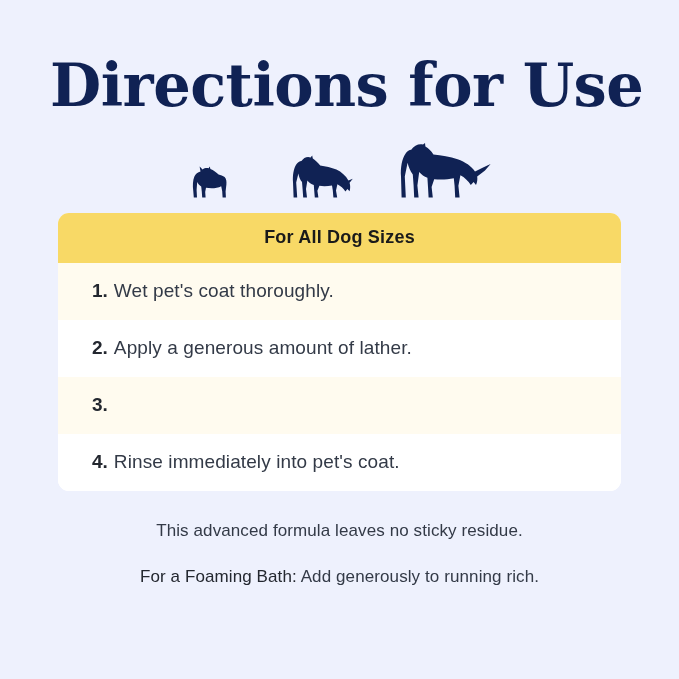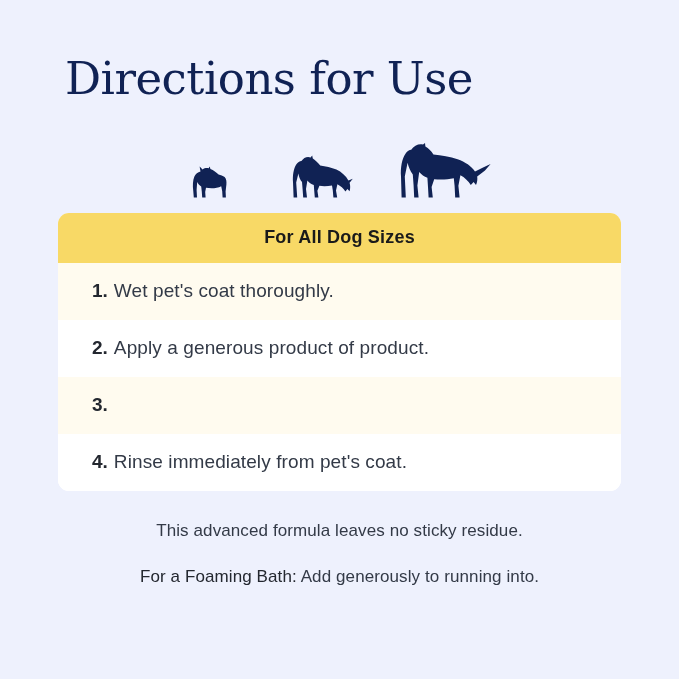--- a/index.html
+++ b/index.html
@@ -16,25 +16,25 @@
   .page {
     position: relative;
     width: 679px;
     height: 679px;
     box-sizing: border-box;
   }
 
   
   .title {
     position: absolute;
-    left: 65px;
+    left: 50px;
     top: 54px;
     font-family: "DejaVu Serif", "Liberation Serif", serif;
-    font-size: 45px;
-    font-weight: 400;
+    font-size: 59px;
+    font-weight: 700;
     letter-spacing: -0.5px;
     color: #102254;
     line-height: 1.1;
     white-space: nowrap;
   }
 
   
   .dogs {
     position: absolute;
     left: 0;
@@ -136,32 +136,32 @@
   <div class="card">
     <div class="card-header">For All Dog Sizes</div>
 
     <div class="step-row alt">
       <span class="step-num">1.</span>
       <span class="step-text">Wet pet's coat thoroughly.</span>
     </div>
 
     <div class="step-row plain">
       <span class="step-num">2.</span>
-      <span class="step-text">Apply a generous product of product.</span>
+      <span class="step-text">Apply a generous amount of lather.</span>
     </div>
 
     <div class="step-row alt">
       <span class="step-num">3.</span>
     </div>
 
     <div class="step-row plain">
       <span class="step-num">4.</span>
-      <span class="step-text">Rinse immediately from pet's coat.</span>
+      <span class="step-text">Rinse immediately into pet's coat.</span>
     </div>
   </div>
 
   <div class="note note-1">This advanced formula leaves no sticky residue.</div>
 
   <div class="note note-2">
-    <span class="note-strong">For a Foaming Bath:</span><span> Add generously to running into.</span>
+    <span class="note-strong">For a Foaming Bath:</span><span> Add generously to running rich.</span>
   </div>
 
 </div>
 
 </body></html>

